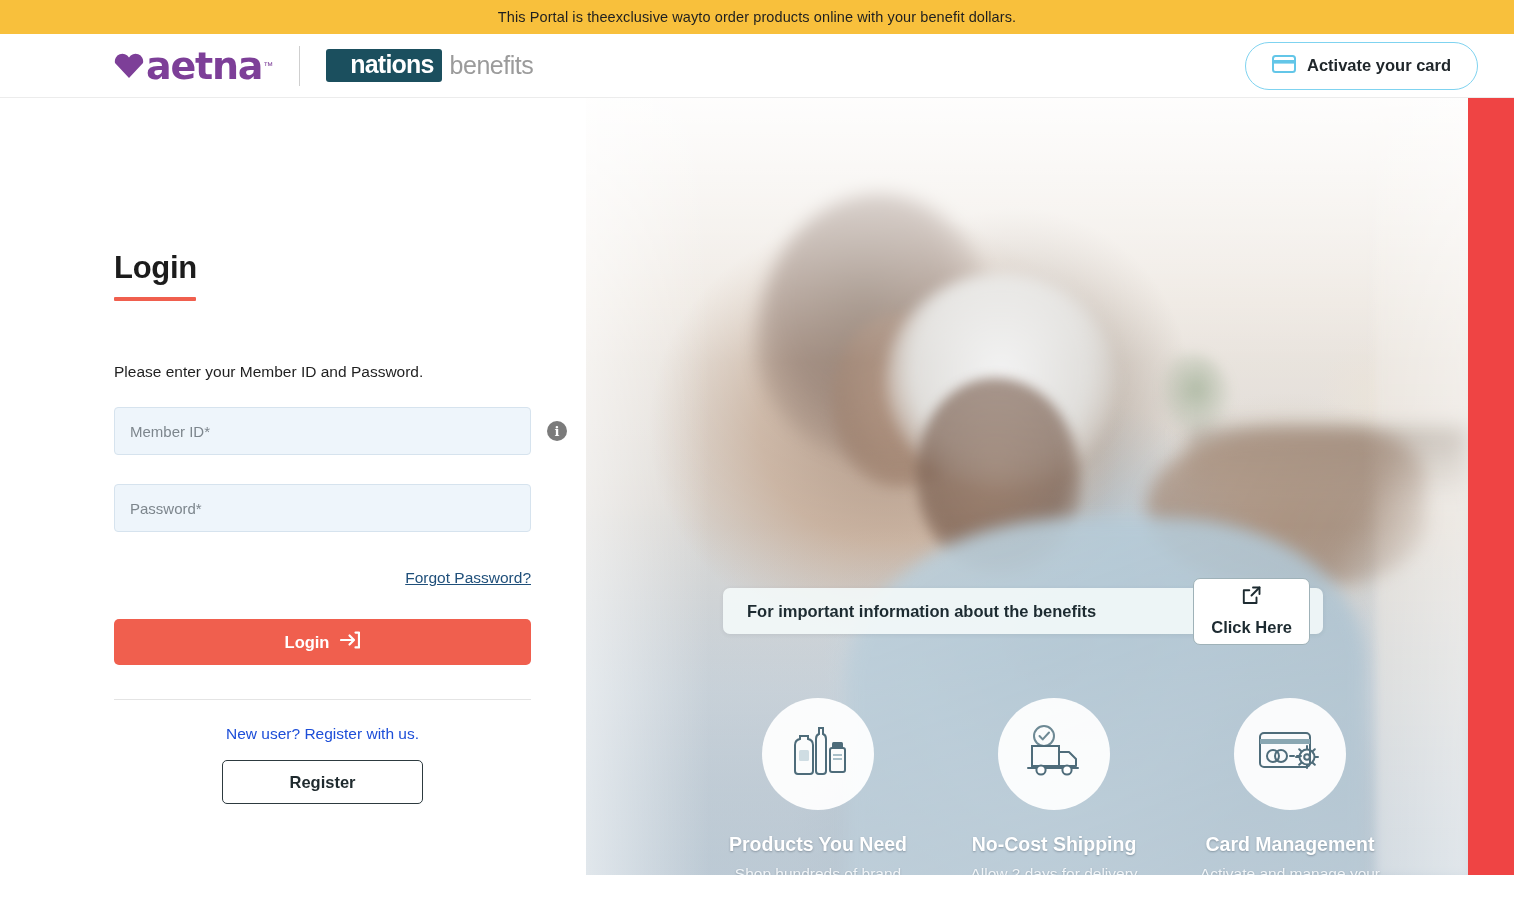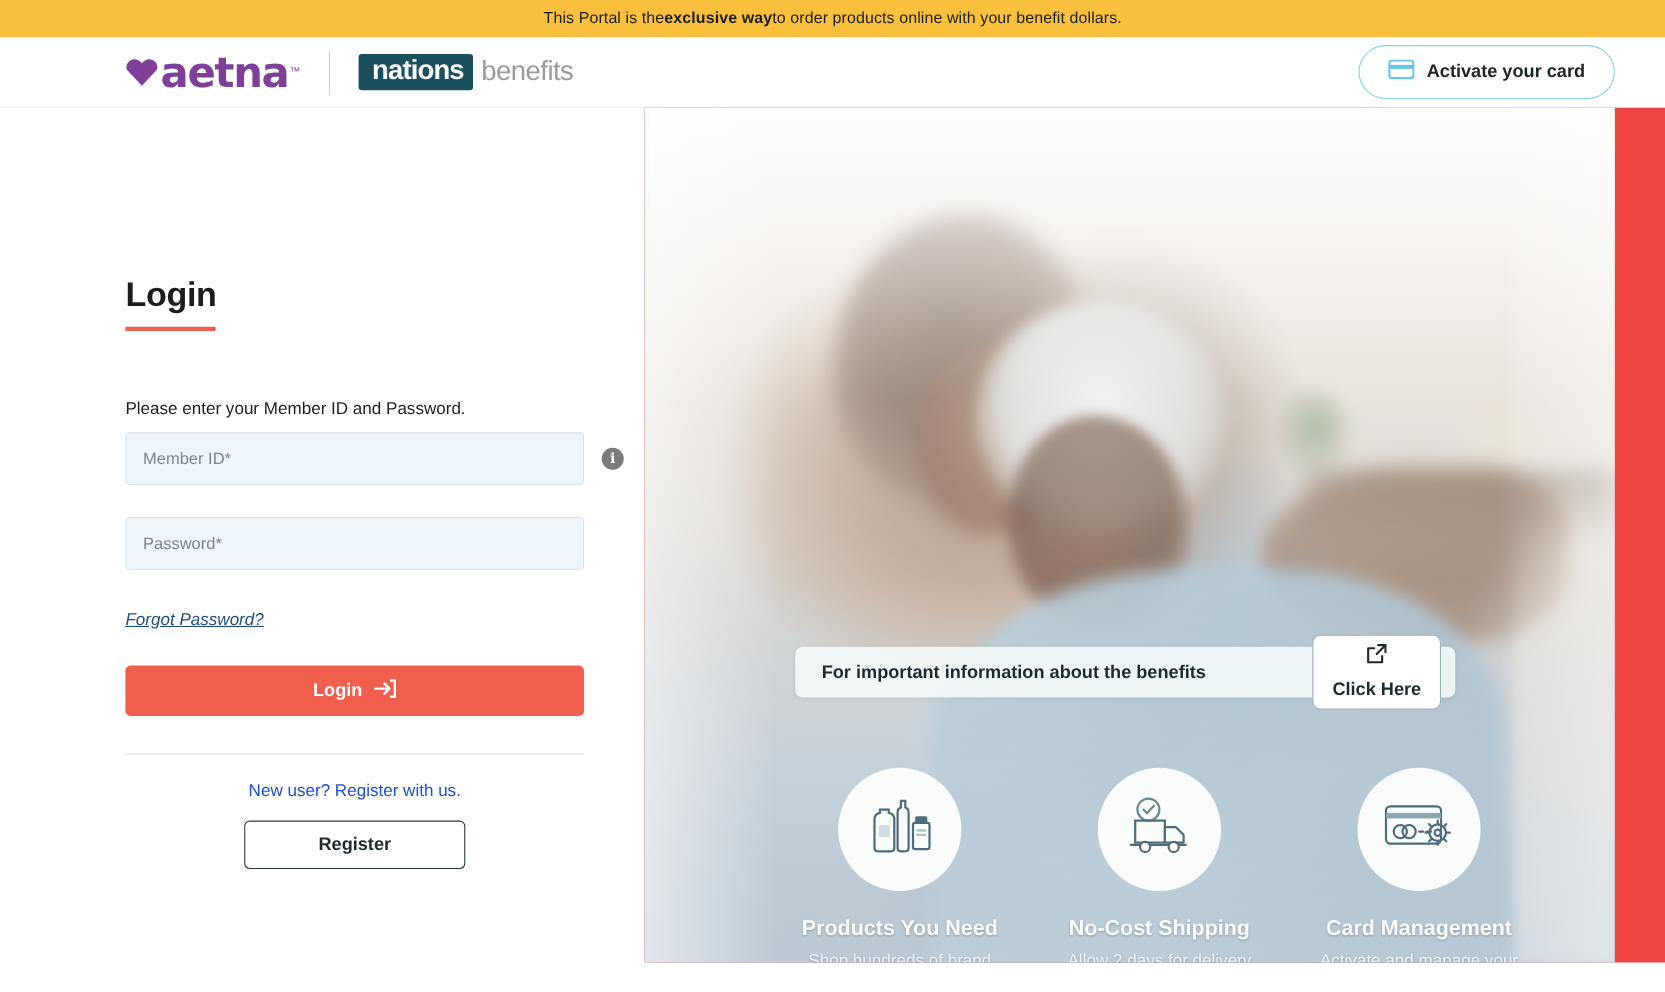--- a/index.html
+++ b/index.html
@@ -14,21 +14,21 @@
   .promo-banner {
     height: 34px;
     background: #f8c03c;
     display: flex;
     align-items: center;
     justify-content: center;
     font-size: 14.5px;
     color: #1f1f1f;
     letter-spacing: 0.1px;
   }
-  .promo-banner .bold { font-weight: bold; }
+  .promo-banner .bold { font-weight: normal; }
 
   
   .site-header {
     height: 64px;
     background: #ffffff;
     border-bottom: 1px solid #ececec;
     display: flex;
     align-items: center;
     padding: 0 46px 0 114px;
     position: relative;
@@ -52,35 +52,35 @@
     width: 1px; height: 40px; background: #cfcfcf;
     margin: 0 26px;
   }
   .nb-logo { display: flex; align-items: center; }
   .nb-nations {
     background: #1b4f5e;
     color: #ffffff;
     font-size: 25px;
     font-weight: bold;
     letter-spacing: -0.8px;
-    padding: 2px 8px 4px 12px;
+    padding: 2px 8px 4px 24px;
     border-radius: 3px;
     line-height: 1.05;
   }
   .nb-benefits {
     color: #9b9b9b;
     font-size: 25px;
     letter-spacing: -0.5px;
     margin-left: 8px;
     line-height: 1.05;
   }
 
   .activate-btn {
     position: absolute;
-    right: 46px;
+    right: 36px;
     display: flex;
     align-items: center;
     gap: 11px;
     border: 1.5px solid #7fd3f0;
     border-radius: 26px;
     background: #ffffff;
     padding: 12px 26px;
     cursor: pointer;
     font-size: 16.5px;
     font-weight: bold;
@@ -113,21 +113,21 @@
     background: #f05f4e;
     margin-top: 11px;
     border-radius: 1px;
   }
   .login-instruction {
     margin-top: 62px;
     font-size: 15.5px;
     color: #1f1f1f;
     font-weight: 500;
   }
-  .field-row { display: flex; align-items: center; margin-top: 12px; }
+  .field-row { display: flex; align-items: center; margin-top: 26px; }
   .text-input {
     width: 417px; height: 48px;
     background: #eef5fb;
     border: 1px solid #d6e3ee;
     border-radius: 4px;
     padding: 0 15px;
     font-size: 15px;
     color: #2b2b2b;
     font-family: "Liberation Sans", sans-serif;
     outline: none;
@@ -139,21 +139,21 @@
     background: #7b7b7b;
     color: #ffffff;
     font-size: 13px;
     font-weight: bold;
     font-family: "DejaVu Serif", serif;
     display: flex; align-items: center; justify-content: center;
     margin-left: 16px;
     cursor: pointer;
   }
   .pw-row { margin-top: 29px; }
-  .forgot-wrap { width: 417px; text-align: left; margin-top: 37px; font-style: italic; }
+  .forgot-wrap { width: 417px; text-align: right; margin-top: 37px; }
   .forgot-link {
     font-size: 15.5px;
     color: #1f4f7a;
     text-decoration: underline;
     font-weight: 500;
     cursor: pointer;
   }
   .login-btn {
     width: 417px; height: 46px;
     margin-top: 32px;

